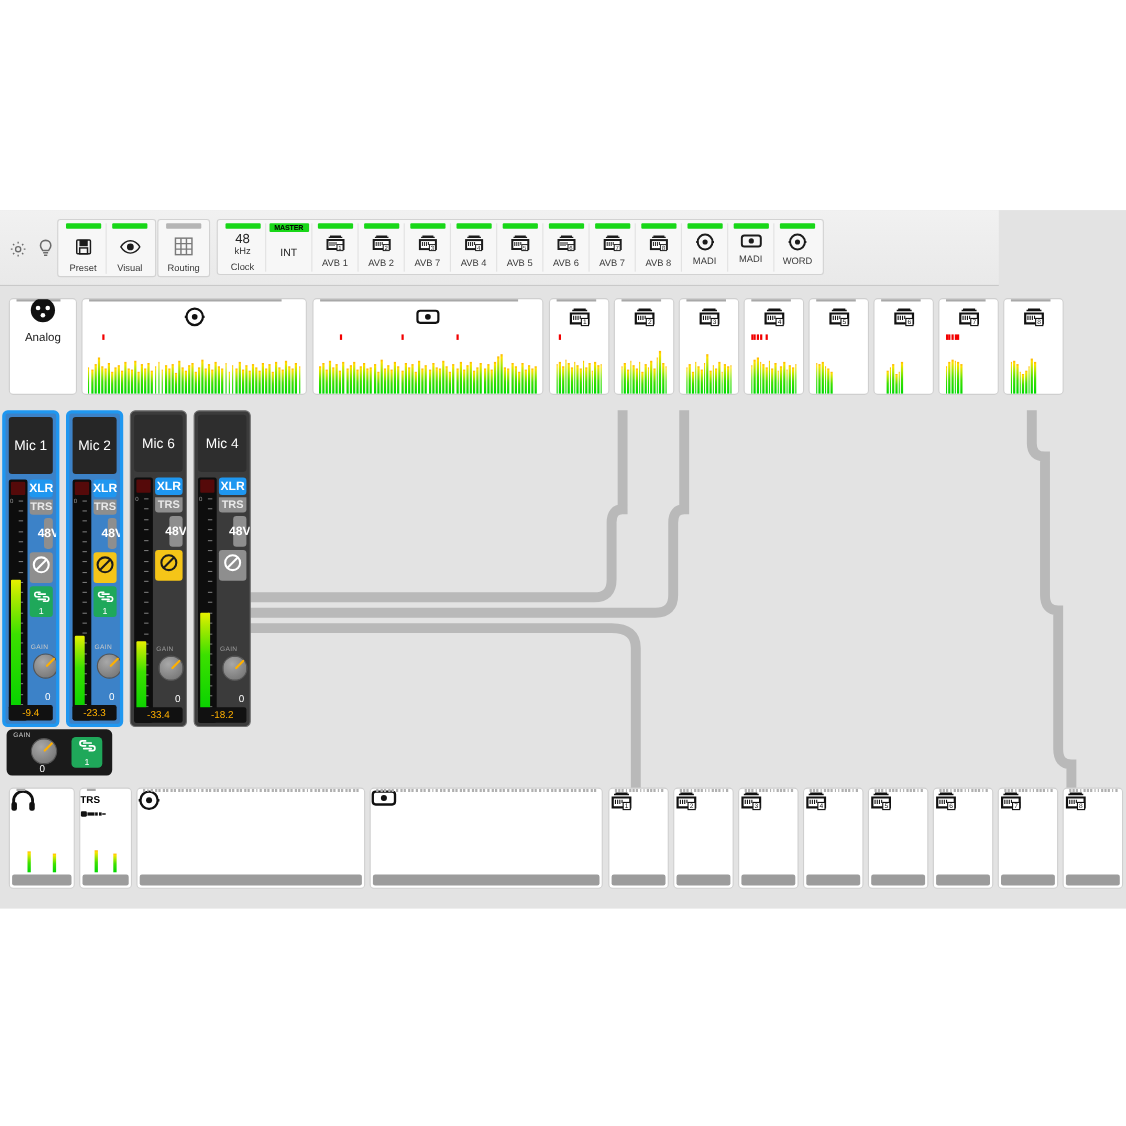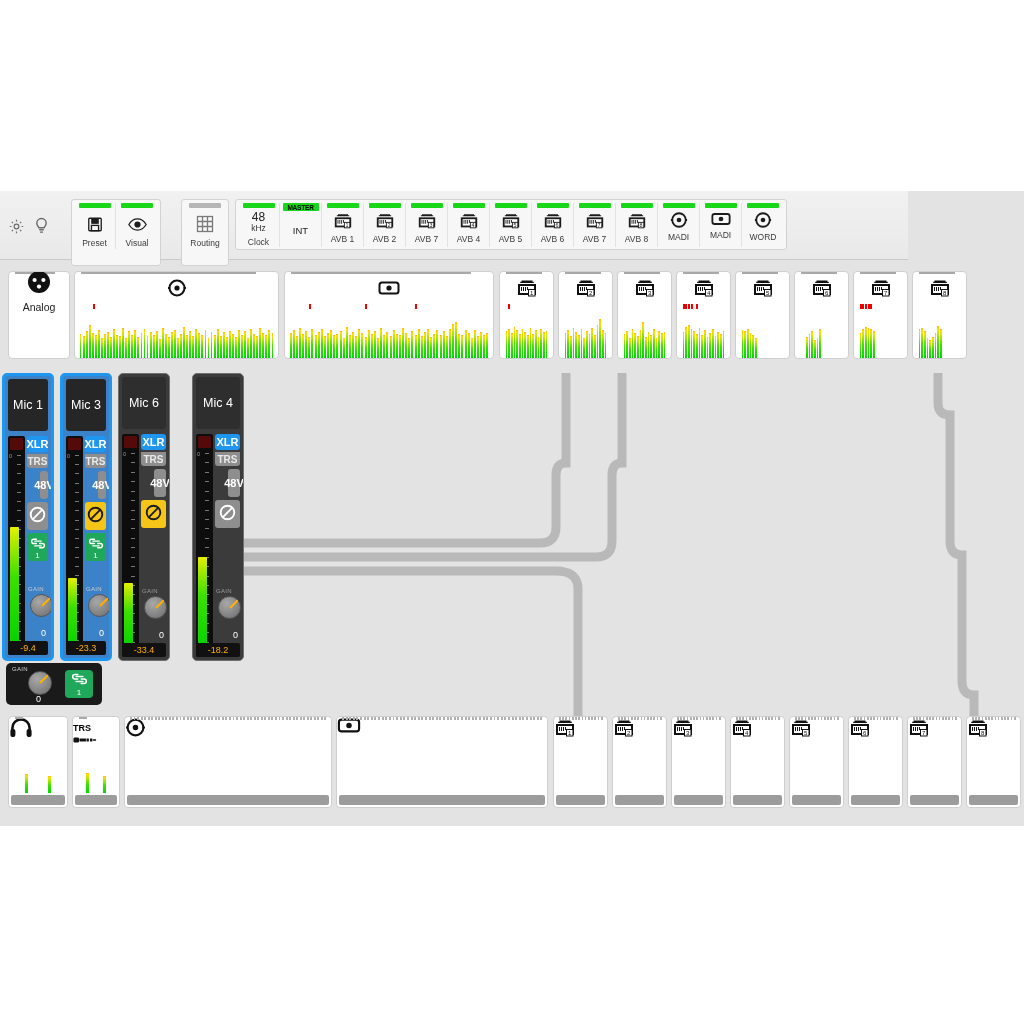--- a/index.html
+++ b/index.html
@@ -37,21 +37,21 @@
     font-family:"Liberation Sans", sans-serif; font-size:10.5px;
     color:#1c1c1c; padding:0 4px; outline:none;
   }
 
   .glyphbtns { display:flex; align-items:center; gap:5px; padding-top:24px; margin-left:6px; }
   .glyphbtn { width:20px; height:22px; display:flex; align-items:center; justify-content:center; cursor:pointer; }
 
   .tgroup {
     display:flex; background:#f7f7f7;
     border:1px solid #d2d2d2; border-radius:3px;
-    margin:8px 0 0 20px; padding:3px 2px 16px 2px;
+    margin:8px 0 0 1px; padding:3px 2px 2px 2px;
   }
   .tbtn {
     width:42px; min-width:42px;
     display:flex; flex-direction:column; align-items:center;
     padding:0 2px; cursor:pointer;
     border-right:1px solid #e2e2e2;
   }
   .tbtn:last-child { border-right:none; }
   .tbtn .led {
     width:32px; height:5px; border-radius:1px; background:#b5b5b5; margin-bottom:4px;
@@ -1052,21 +1052,21 @@
           </div>
         <div class="knobval">0</div>
       </div>
       <div class="mic-db">
         <span>-9.4</span>
       </div>
     </div>
 
     <div class="micstrip sel" style="left:60px;">
       <div class="mic-title">
-        <span>Mic 3</span>
+        <span>Mic 2</span>
       </div>
       <div class="mic-meterwrap">
         <div class="mic-peak"></div>
         <div class="mic-scale0">0</div>
         <div class="mic-ticks">
             <div class="mic-tick" style="top: 0px;"></div>
             <div class="mic-tick" style="top: 9px;"></div>
             <div class="mic-tick" style="top: 18px;"></div>
             <div class="mic-tick" style="top: 28px;"></div>
             <div class="mic-tick" style="top: 37px;"></div>
@@ -1190,21 +1190,21 @@
         <div class="knob">
             <div class="ptr"></div>
           </div>
         <div class="knobval">0</div>
       </div>
       <div class="mic-db">
         <span>-33.4</span>
       </div>
     </div>
 
-    <div class="micstrip unsel" style="left:192px;">
+    <div class="micstrip unsel" style="left:176px;">
       <div class="mic-title">
         <span>Mic 4</span>
       </div>
       <div class="mic-meterwrap">
         <div class="mic-peak"></div>
         <div class="mic-scale0">0</div>
         <div class="mic-ticks">
             <div class="mic-tick" style="top: 0px;"></div>
             <div class="mic-tick" style="top: 9px;"></div>
             <div class="mic-tick" style="top: 19px;"></div>

